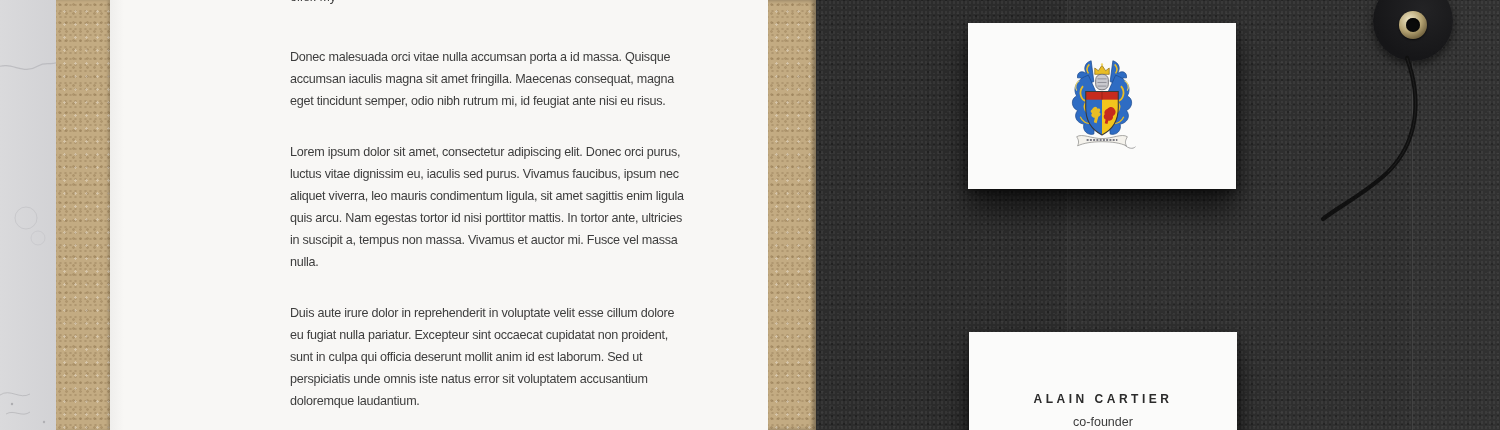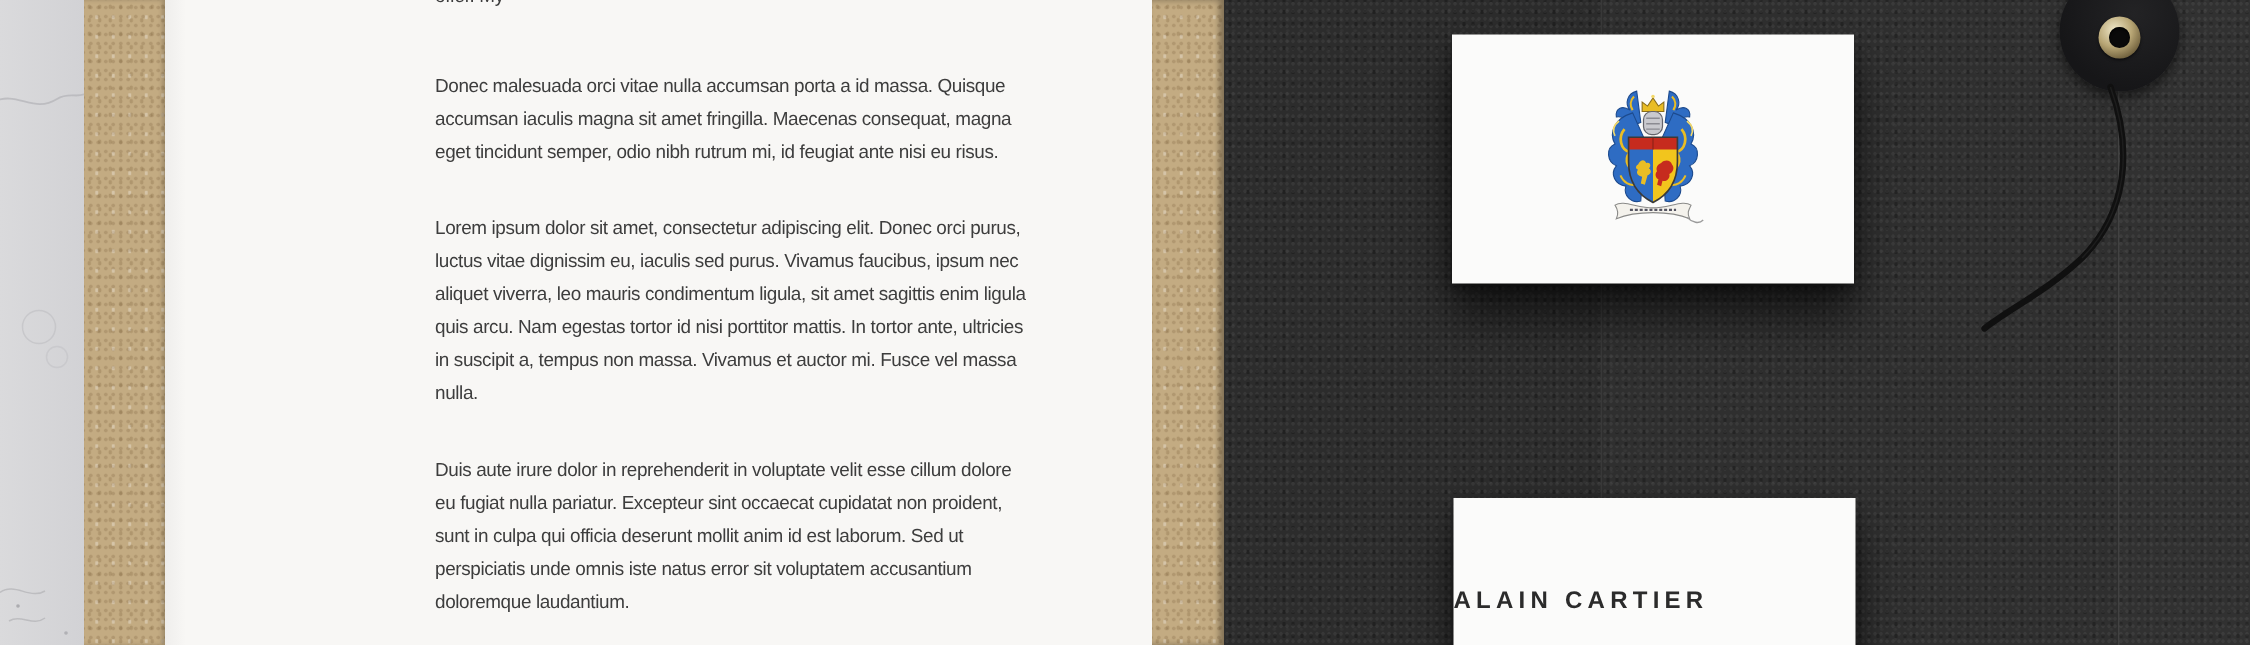--- a/index.html
+++ b/index.html
@@ -59,22 +59,22 @@
   #eyelet-hole{position:absolute;left:7px;top:7px;width:14px;height:14px;border-radius:50%;
                background:#0a0a0a;box-shadow:inset 0 1px 2px #000;}
   #string-svg{position:absolute;left:0;top:0;}
 
   
   .card{position:absolute;background:#fbfbfa;
         box-shadow:0 22px 28px rgba(0,0,0,0.55),0 4px 10px rgba(0,0,0,0.45);}
   #card-back{left:152px;top:23px;width:268px;height:166px;}
   #card-front{left:153px;top:332px;width:268px;height:120px;}
   #crest{position:absolute;left:96px;top:33px;}
-  #card-name{position:absolute;left:0;top:60px;width:268px;
-             font-size:16px;font-weight:700;letter-spacing:3.5px;color:#2b2b2b;}
+  #card-name{position:absolute;left:0;top:60px;width:268px;text-align:center;
+             font-size:12px;font-weight:700;letter-spacing:3.5px;color:#2b2b2b;}
   #card-title{position:absolute;left:0;top:83px;width:268px;text-align:center;
               font-size:12.5px;color:#3c3c3c;}
 </style>
 </head>
 <body>
 
 <div id="scene">
 
   <div id="marble">
     <svg width="56" height="430">
@@ -147,16 +147,17 @@
         <path d="M42,36 V45" stroke="#8a2217" stroke-width="0.8"></path>
 
         <path d="M14,86 C20,82 30,88 42,88 C54,88 64,82 70,86 C68,90 67,92 69,96 C62,93 54,91.5 42,91.5 C30,91.5 22,93 15,96 C17,92 16,89 14,86 Z" fill="#f4f2ec" stroke="#8a8a88" stroke-width="0.8"></path>
         <path d="M25,89.5 H59" stroke="#3a3a4a" stroke-width="1.6" stroke-dasharray="2.2 1.4" opacity="0.85"></path>
         <path d="M67,95 C71,99 76,100 79,97" stroke="#9a9a9a" stroke-width="1" fill="none"></path>
       </svg>
     </div>
 
     <div id="card-front" class="card">
       <div id="card-name">ALAIN CARTIER</div>
+      <div id="card-title">co-founder</div>
     </div>
   </div>
 
 </div>
 
 </body></html>

